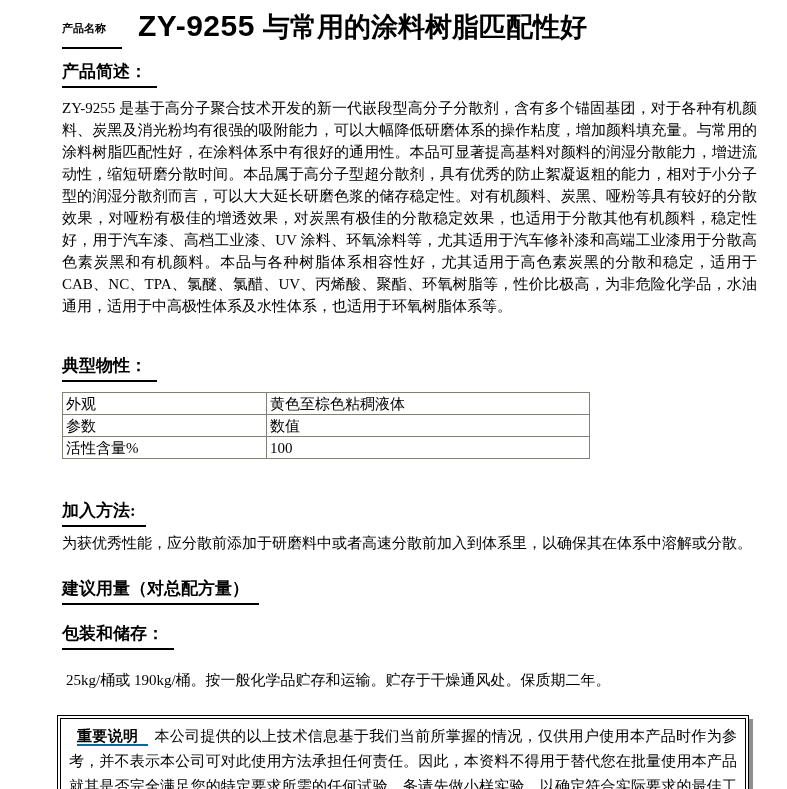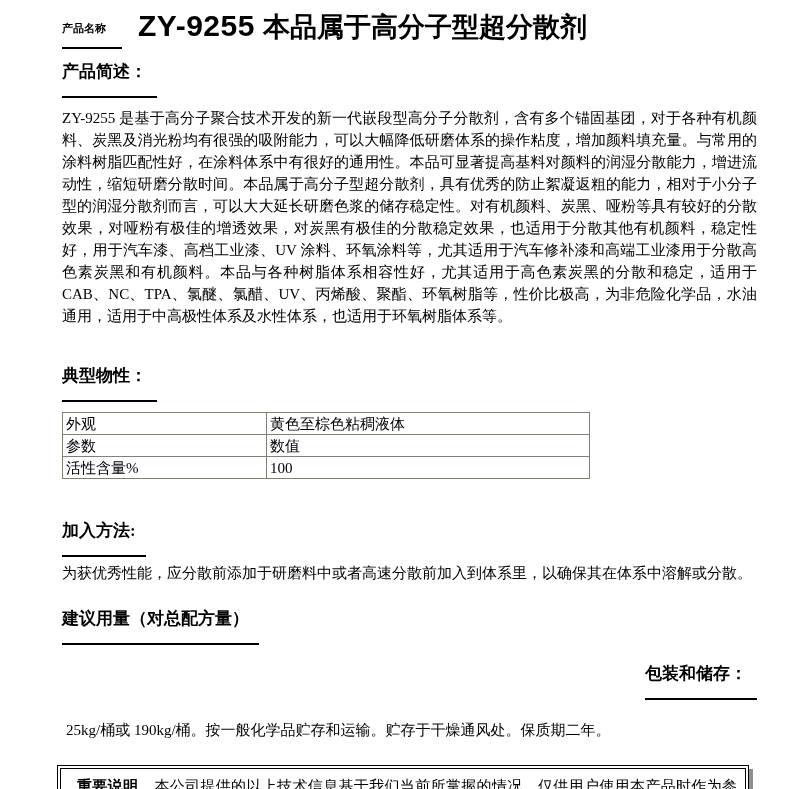--- a/index.html
+++ b/index.html
@@ -45,28 +45,28 @@
     font-weight: bold;
     margin-left: 4px;
   }
   
   .sec-heading {
     display: inline-block;
     font-size: 17px;
     font-weight: bold;
     border-bottom: 2px solid #000;
     padding-right: 10px;
-    padding-bottom: 14px;
+    padding-bottom: 4px;
     line-height: 20px;
   }
   .m-overview   { margin-top: 13px; }
   .m-properties { margin-top: 39px; }
   .m-addition   { margin-top: 42px; }
   .m-dosage     { margin-top: 25px; }
-  .m-packaging  { margin-top: 19px; text-align: right; }
+  .m-packaging  { margin-top: 19px; }
   
   .body-text {
     font-size: 15px;
     line-height: 22px;
     text-align: justify;
     margin: 0;
   }
   .overview-body  { margin-top: 9px; }
   .addition-body  { margin-top: 5px; }
   .dosage-body    { margin-top: 4px; line-height: 23px; }
@@ -119,21 +119,21 @@
   }
 </style>
 </head>
 <body>
 
 <div class="page">
 
   <div class="doc-title">
     <span class="title-label">产品名称</span>
     <span class="title-code">ZY-9255</span>
-    <span class="title-name">本品属于高分子型超分散剂</span>
+    <span class="title-name">与常用的涂料树脂匹配性好</span>
   </div>
 
   <div>
     <div class="m-overview">
       <span class="sec-heading">产品简述：</span>
     </div>
     <p class="body-text overview-body">ZY-9255 是基于高分子聚合技术开发的新一代嵌段型高分子分散剂，含有多个锚固基团，对于各种有机颜料、炭黑及消光粉均有很强的吸附能力，可以大幅降低研磨体系的操作粘度，增加颜料填充量。与常用的涂料树脂匹配性好，在涂料体系中有很好的通用性。本品可显著提高基料对颜料的润湿分散能力，增进流动性，缩短研磨分散时间。本品属于高分子型超分散剂，具有优秀的防止絮凝返粗的能力，相对于小分子型的润湿分散剂而言，可以大大延长研磨色浆的储存稳定性。对有机颜料、炭黑、哑粉等具有较好的分散效果，对哑粉有极佳的增透效果，对炭黑有极佳的分散稳定效果，也适用于分散其他有机颜料，稳定性好，用于汽车漆、高档工业漆、UV 涂料、环氧涂料等，尤其适用于汽车修补漆和高端工业漆用于分散高色素炭黑和有机颜料。本品与各种树脂体系相容性好，尤其适用于高色素炭黑的分散和稳定，适用于 CAB、NC、TPA、氯醚、氯醋、UV、丙烯酸、聚酯、环氧树脂等，性价比极高，为非危险化学品，水油通用，适用于中高极性体系及水性体系，也适用于环氧树脂体系等。</p>
   </div>
 
   <div>

